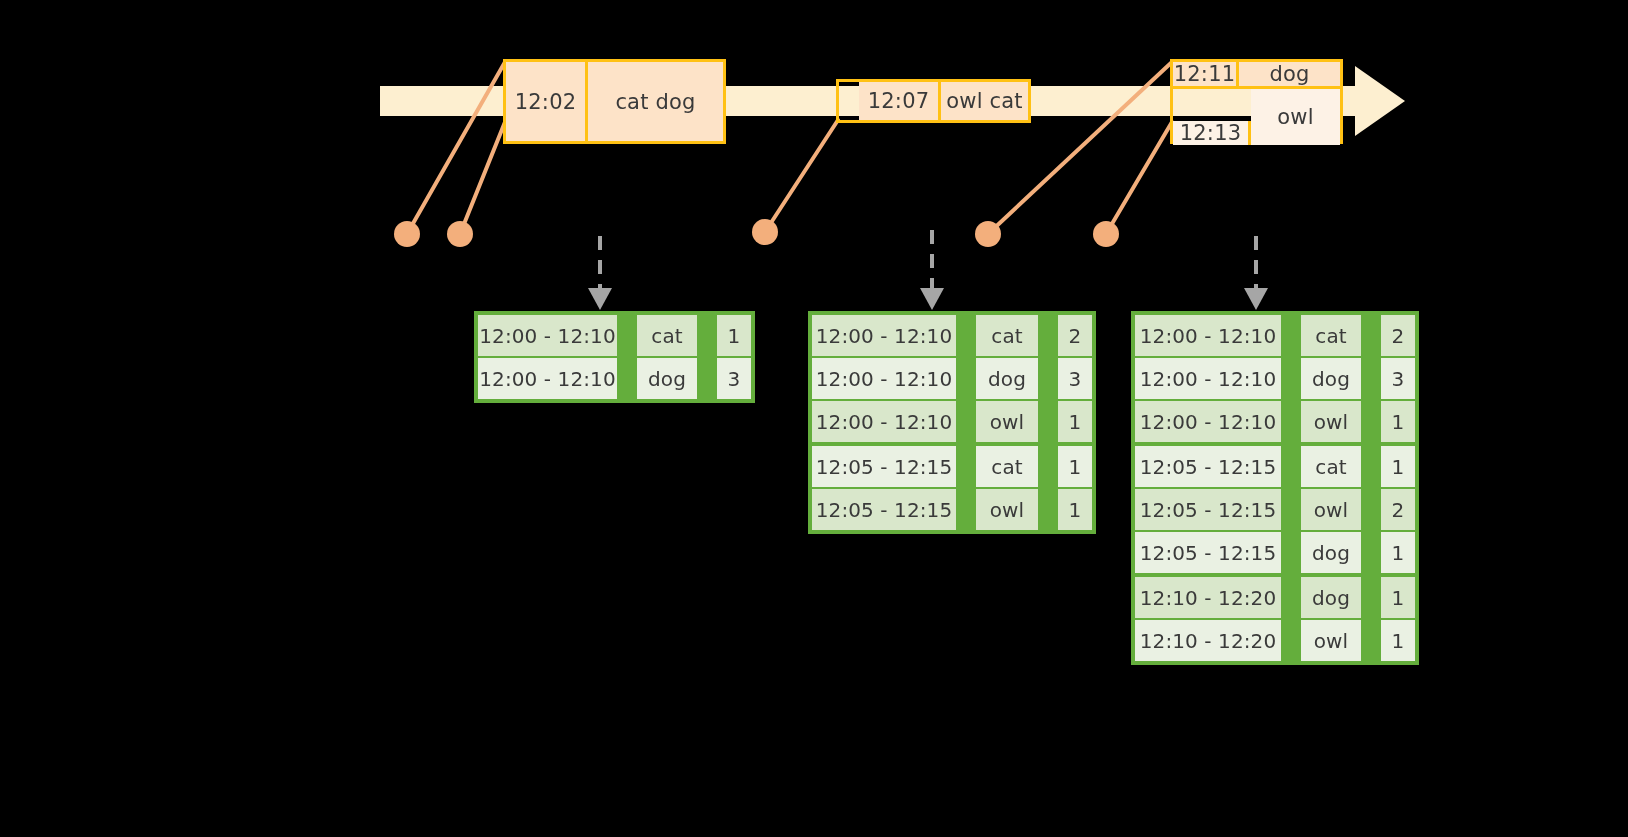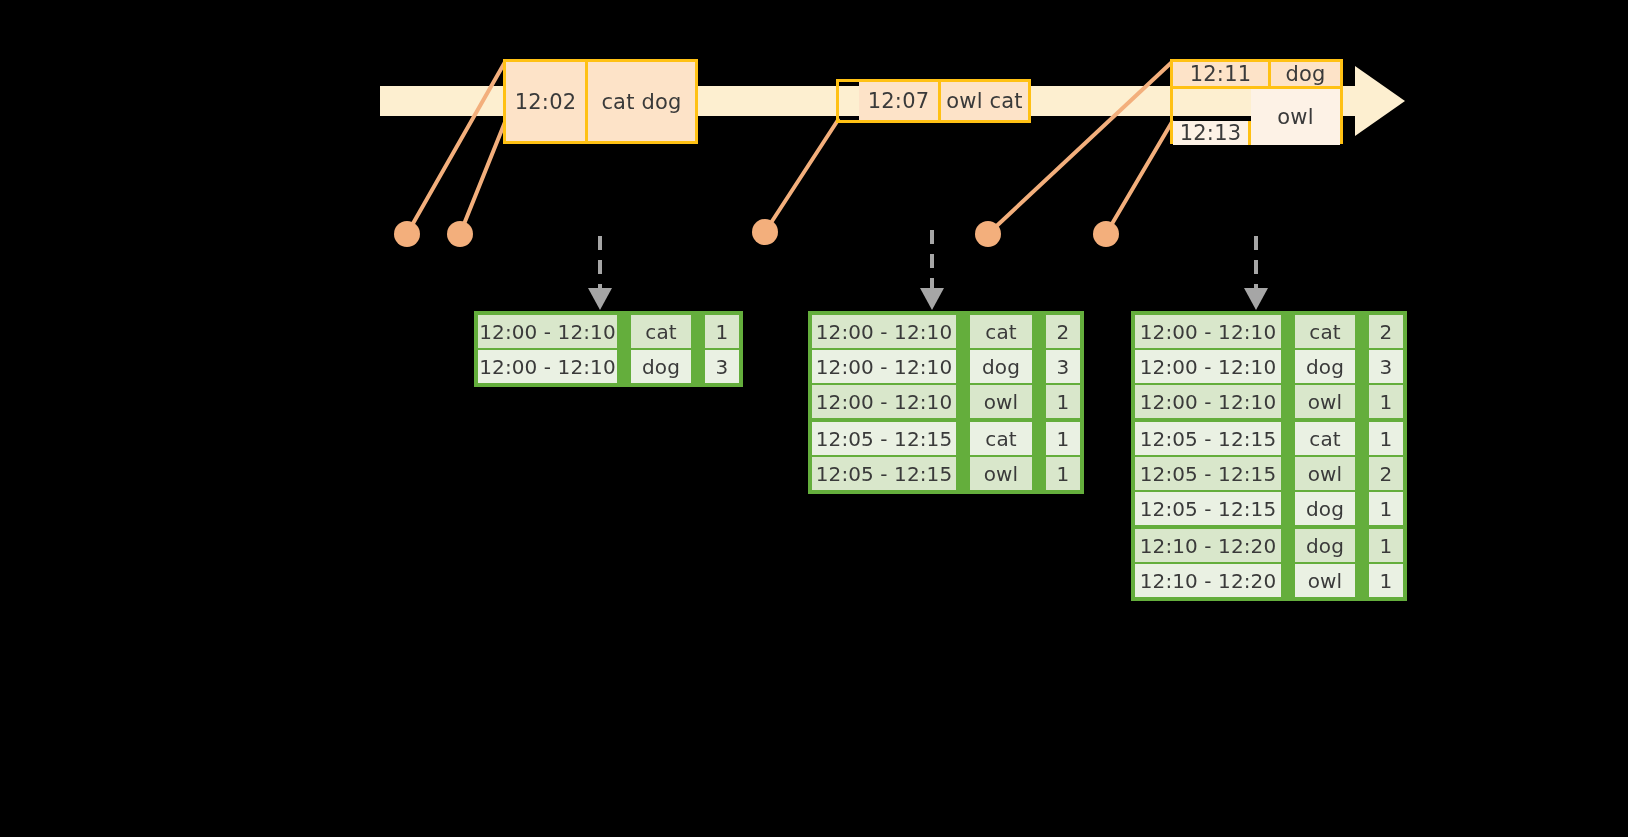--- a/index.html
+++ b/index.html
@@ -70,35 +70,35 @@
     position: absolute;
     border: 4px solid #64AE3C;
     box-sizing: border-box;
     display: flex;
     flex-direction: column;
     background: #64AE3C;
     z-index: 5;
   }
   .res-row {
     display: flex;
-    height: 33px;
+    height: 41px;
     box-sizing: border-box;
   }
   .res-row + .res-row { margin-top: 2px; }
   .res-row.group-break { margin-top: 4px; }
   .res-cell {
     box-sizing: border-box;
     display: flex;
     align-items: center;
     justify-content: center;
     color: #3a3a3a;
     font-size: 20px;
     letter-spacing: .1px;
   }
-  .res-cell + .res-cell { margin-left: 14px; }
+  .res-cell + .res-cell { margin-left: 20px; }
   .res-window { }
   .res-key { }
   .res-count { }
   .row-a .res-cell { background: #D9E7CB; }
   .row-b .res-cell { background: #EAF1E3; }
 
   .dot {
     position: absolute;
     width: 26px;
     height: 26px;
@@ -136,37 +136,37 @@
         <line x1="932" y1="230" x2="932" y2="288" stroke-dasharray="14,10"></line>
         <polygon points="920,288 944,288 932,310" stroke="none"></polygon>
       </g>
       <g>
         <line x1="1256" y1="236" x2="1256" y2="288" stroke-dasharray="14,10"></line>
         <polygon points="1244,288 1268,288 1256,310" stroke="none"></polygon>
       </g>
     </g>
   </svg>
 
-  <div class="event-group" style="left:503px; top:59px; width:195px; height:85px;">
+  <div class="event-group" style="left:503px; top:59px; width:223px; height:85px;">
     <div class="event-row shade-a">
       <div class="event-time" style="width:82px;">12:02</div>
       <div class="event-words">cat dog</div>
     </div>
   </div>
 
   <div class="event-group" style="left:836px; top:79px; width:195px; height:44px;padding-left:20px;">
     <div class="event-row shade-a">
       <div class="event-time" style="width:82px;">12:07</div>
       <div class="event-words">owl cat</div>
     </div>
   </div>
 
   <div class="event-group" style="left:1170px; top:59px; width:173px; height:85px;">
     <div class="event-row shade-a">
-      <div class="event-time" style="width:98px;">12:11</div>
+      <div class="event-time" style="width:66px;">12:11</div>
       <div class="event-words">dog</div>
     </div>
     <div class="event-row shade-b">
       <div class="event-time" style="width:78px;margin-top:32px;">12:13</div>
       <div class="event-words">owl</div>
     </div>
   </div>
 
   <div class="dot" style="left:394px; top:221px;"></div>
   <div class="dot" style="left:447px; top:221px;"></div>

